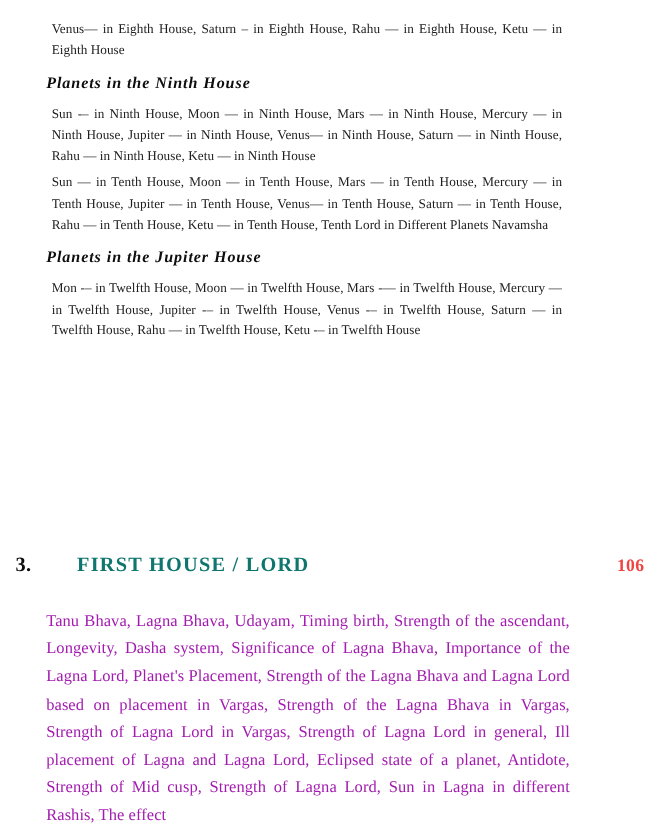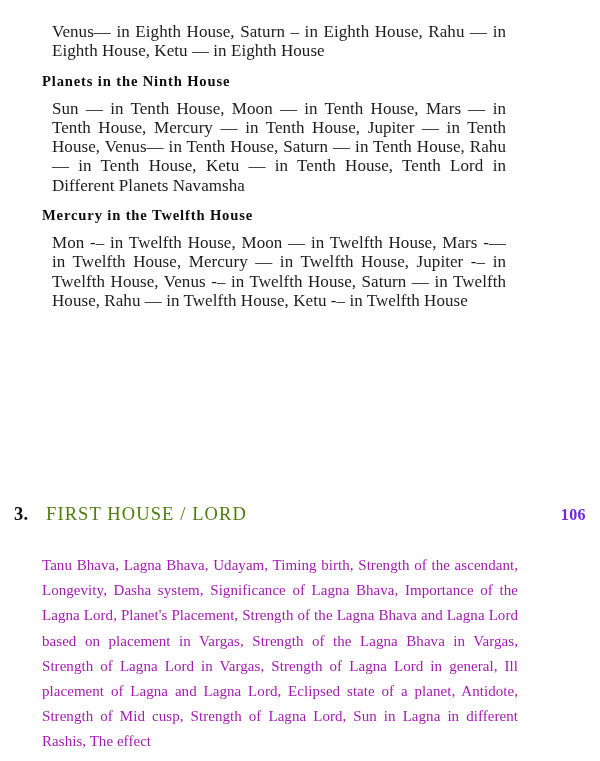--- a/index.html
+++ b/index.html
@@ -28,39 +28,40 @@
 
   
   .content-block {
     position: absolute;
     left: 42px;
     top: 12px;
     width: 474px;
   }
 
   .body-para {
-    font-size: 17px;
+    font-size: 12px;
     line-height: 19.3px;
     text-align: justify;
     text-justify: inter-word;
-    margin: 10px;
+    margin: 5px;
     color: #1c1c1c;
     letter-spacing: 0.06px;
   }
   .body-para.last-line-left {
     text-align-last: left;
   }
 
   .sub-heading {
     font-size: 14.6px;
     line-height: 19px;
     font-weight: bold;
     letter-spacing: 0.85px;
     margin: 11px 0 8px 0;
     color: #0d0d0d;
+    font-style: italic;
   }
 
   .section-group {
     margin: 0;
   }
   .section-group .body-para {
     margin-top: 0;
   }
 
   
@@ -75,31 +76,32 @@
   .chapter-num {
     font-size: 18.5px;
     font-weight: bold;
     width: 32px;
     flex: 0 0 32px;
     color: #0d0d0d;
     letter-spacing: 0.3px;
   }
   .chapter-title {
     font-size: 18.5px;
-    font-weight: normal;
+    font-weight: bold;
     flex: 1 1 auto;
     letter-spacing: 1.1px;
-    color: #4d7c0f;
+    color: #0f766e;
+    margin-left: 24px;
   }
   .chapter-page {
     font-size: 16px;
     font-weight: bold;
     flex: 0 0 auto;
     text-align: right;
-    color: #6d28d9;
+    color: #ef4444;
     letter-spacing: 0.4px;
   }
 
   
   .chapter-desc {
     position: absolute;
     left: 42px;
     top: 538px;
     width: 476px;
     font-size: 15px;
@@ -115,31 +117,32 @@
 <body>
 
 <div class="page">
 
   <div class="content-block">
 
     <p class="body-para last-line-left">Venus— in Eighth House, Saturn  – in Eighth House, Rahu — in Eighth House, Ketu — in Eighth House</p>
 
     <div class="section-group">
       <h3 class="sub-heading">Planets in the Ninth House</h3>
+      <p class="body-para last-line-left">Sun -– in Ninth House, Moon — in Ninth House, Mars — in Ninth House, Mercury — in Ninth House, Jupiter — in Ninth House, Venus— in Ninth House, Saturn — in Ninth House, Rahu — in Ninth House, Ketu — in Ninth House</p>
     </div>
 
     <div class="section-group">
       <p class="body-para last-line-left">Sun — in Tenth House, Moon — in Tenth House, Mars — in Tenth House, Mercury — in Tenth House, Jupiter — in Tenth House, Venus— in Tenth House, Saturn — in Tenth House, Rahu — in Tenth House, Ketu — in Tenth House, Tenth Lord in Different Planets Navamsha</p>
     </div>
 
     <div class="section-group">
     </div>
 
     <div class="section-group">
-      <h3 class="sub-heading">Mercury in the Twelfth House</h3>
+      <h3 class="sub-heading">Planets in the Jupiter House</h3>
       <p class="body-para last-line-left">Mon -– in Twelfth House, Moon — in Twelfth House, Mars -— in Twelfth House, Mercury — in Twelfth House, Jupiter -– in Twelfth House, Venus -– in Twelfth House, Saturn — in Twelfth House, Rahu — in Twelfth House, Ketu  -– in Twelfth House</p>
     </div>
 
   </div>
 
   <div class="chapter-row">
     <span class="chapter-num">3.</span>
     <span class="chapter-title">FIRST HOUSE / LORD</span>
     <span class="chapter-page">106</span>
   </div>

